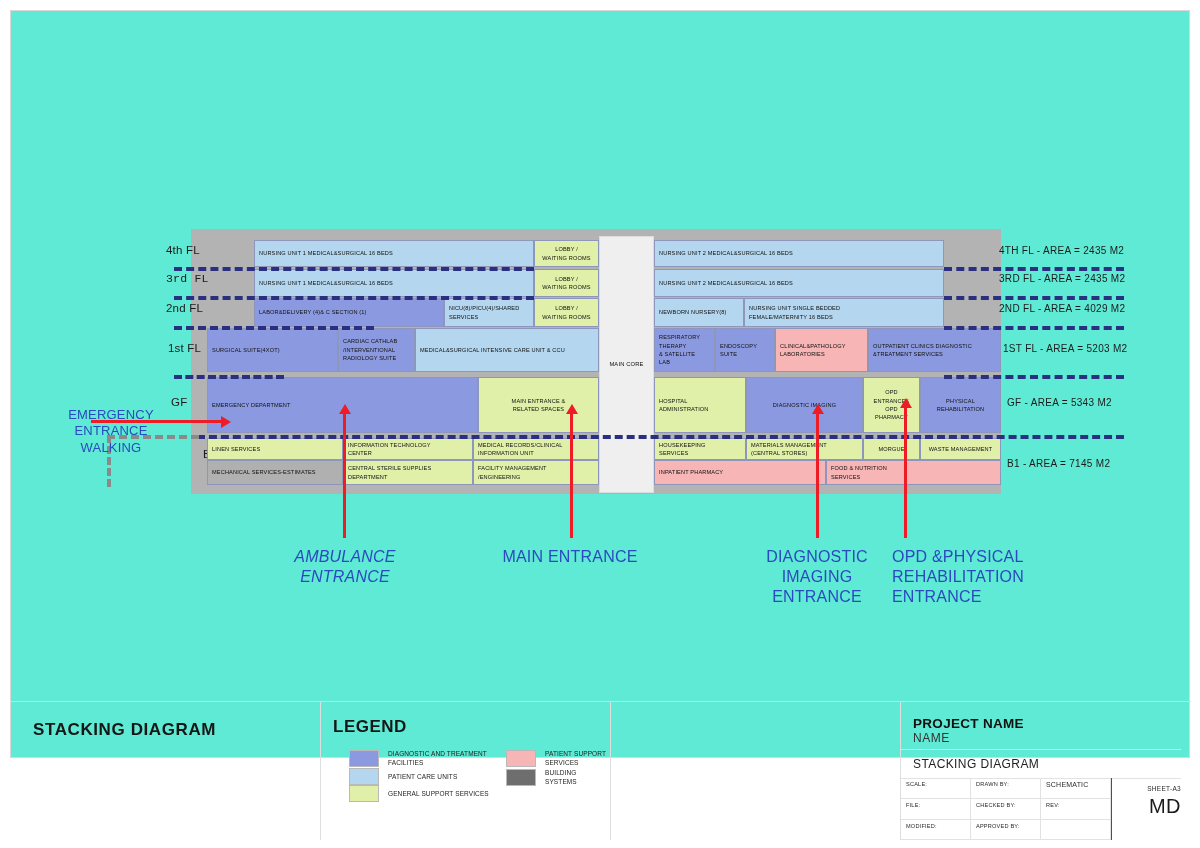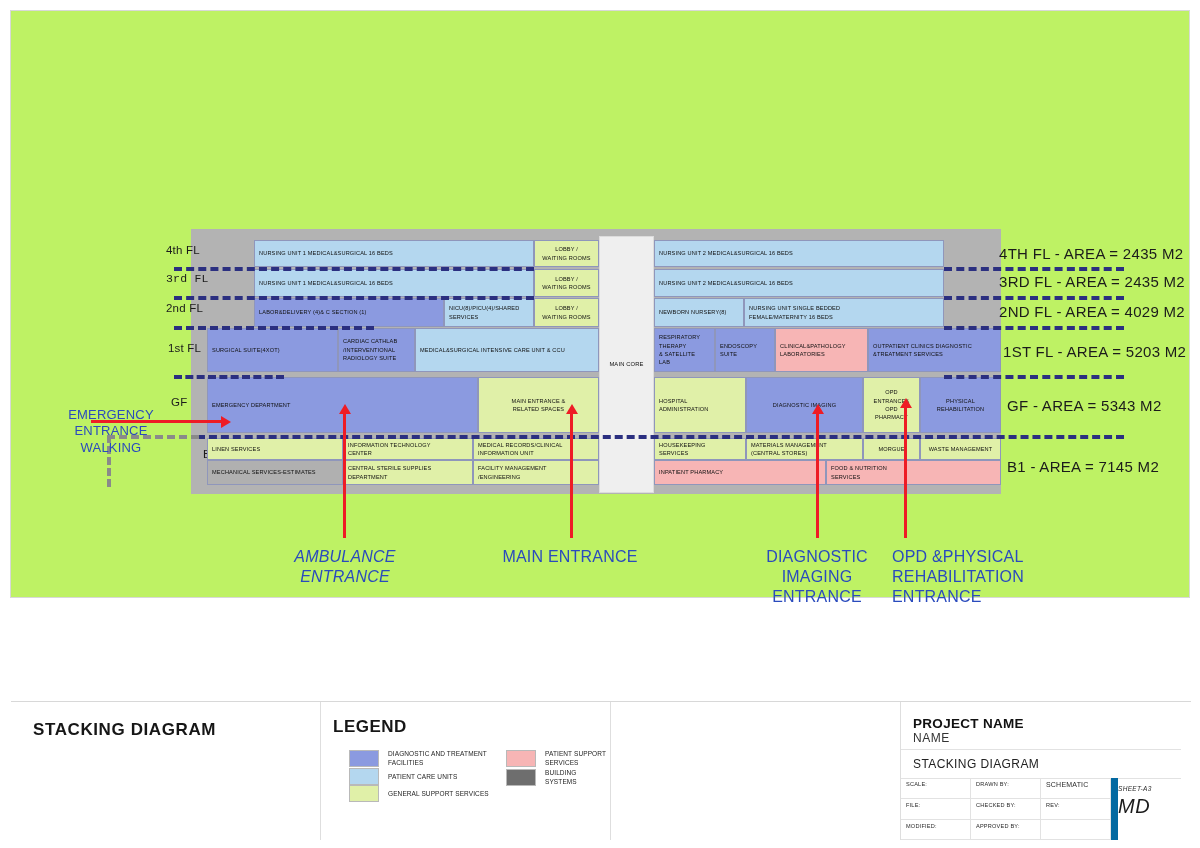--- a/index.html
+++ b/index.html
@@ -14,22 +14,22 @@
     position: relative;
     overflow: hidden;
   }
 
   
   #sheet {
     position: absolute;
     left: 10px;
     top: 10px;
     width: 1180px;
-    height: 588px;
-    background: #bef264;
+    height: 748px;
+    background: #5eead4;
     border: 1px solid #d8d8d8;
     box-sizing: border-box;
   }
 
   
   #drawing {
     position: absolute;
     left: 0; top: 0;
     width: 1180px;
     height: 690px;
@@ -45,21 +45,21 @@
   .floor-label {
     position: absolute;
     font-size: 11.5px;
     color: #1b1b1b;
     letter-spacing: 0.2px;
     white-space: nowrap;
   }
   
   .area-label {
     position: absolute;
-    font-size: 15px;
+    font-size: 10px;
     color: #1b1b1b;
     letter-spacing: 0.3px;
     white-space: nowrap;
   }
 
   
   .blk {
     position: absolute;
     box-sizing: border-box;
     border: 1px solid #8f96bb;
@@ -238,23 +238,22 @@
     font-size: 5.6px;
     color: #2a2a2a;
     padding: 3px 4px 0 5px;
     letter-spacing: 0.2px;
   }
   #sheetbox {
     position: absolute;
     left: 210px; top: 76px;
     width: 70px; height: 62px;
     box-sizing: border-box;
-    border-left: 7px solid #0369a1;
-    text-align: left;
-    font-style: italic;
+    border-left: 1px solid #0369a1;
+    text-align: right;
   }
   #sheet-no {
     font-size: 6.5px; color: #2a2a2a; margin-top: 7px; letter-spacing: 0.3px;
   }
   #sheet-code {
     font-size: 20px; color: #1b1b1b; margin-top: 3px; letter-spacing: 0.5px;
   }
 </style>
 </head>
 <body>

